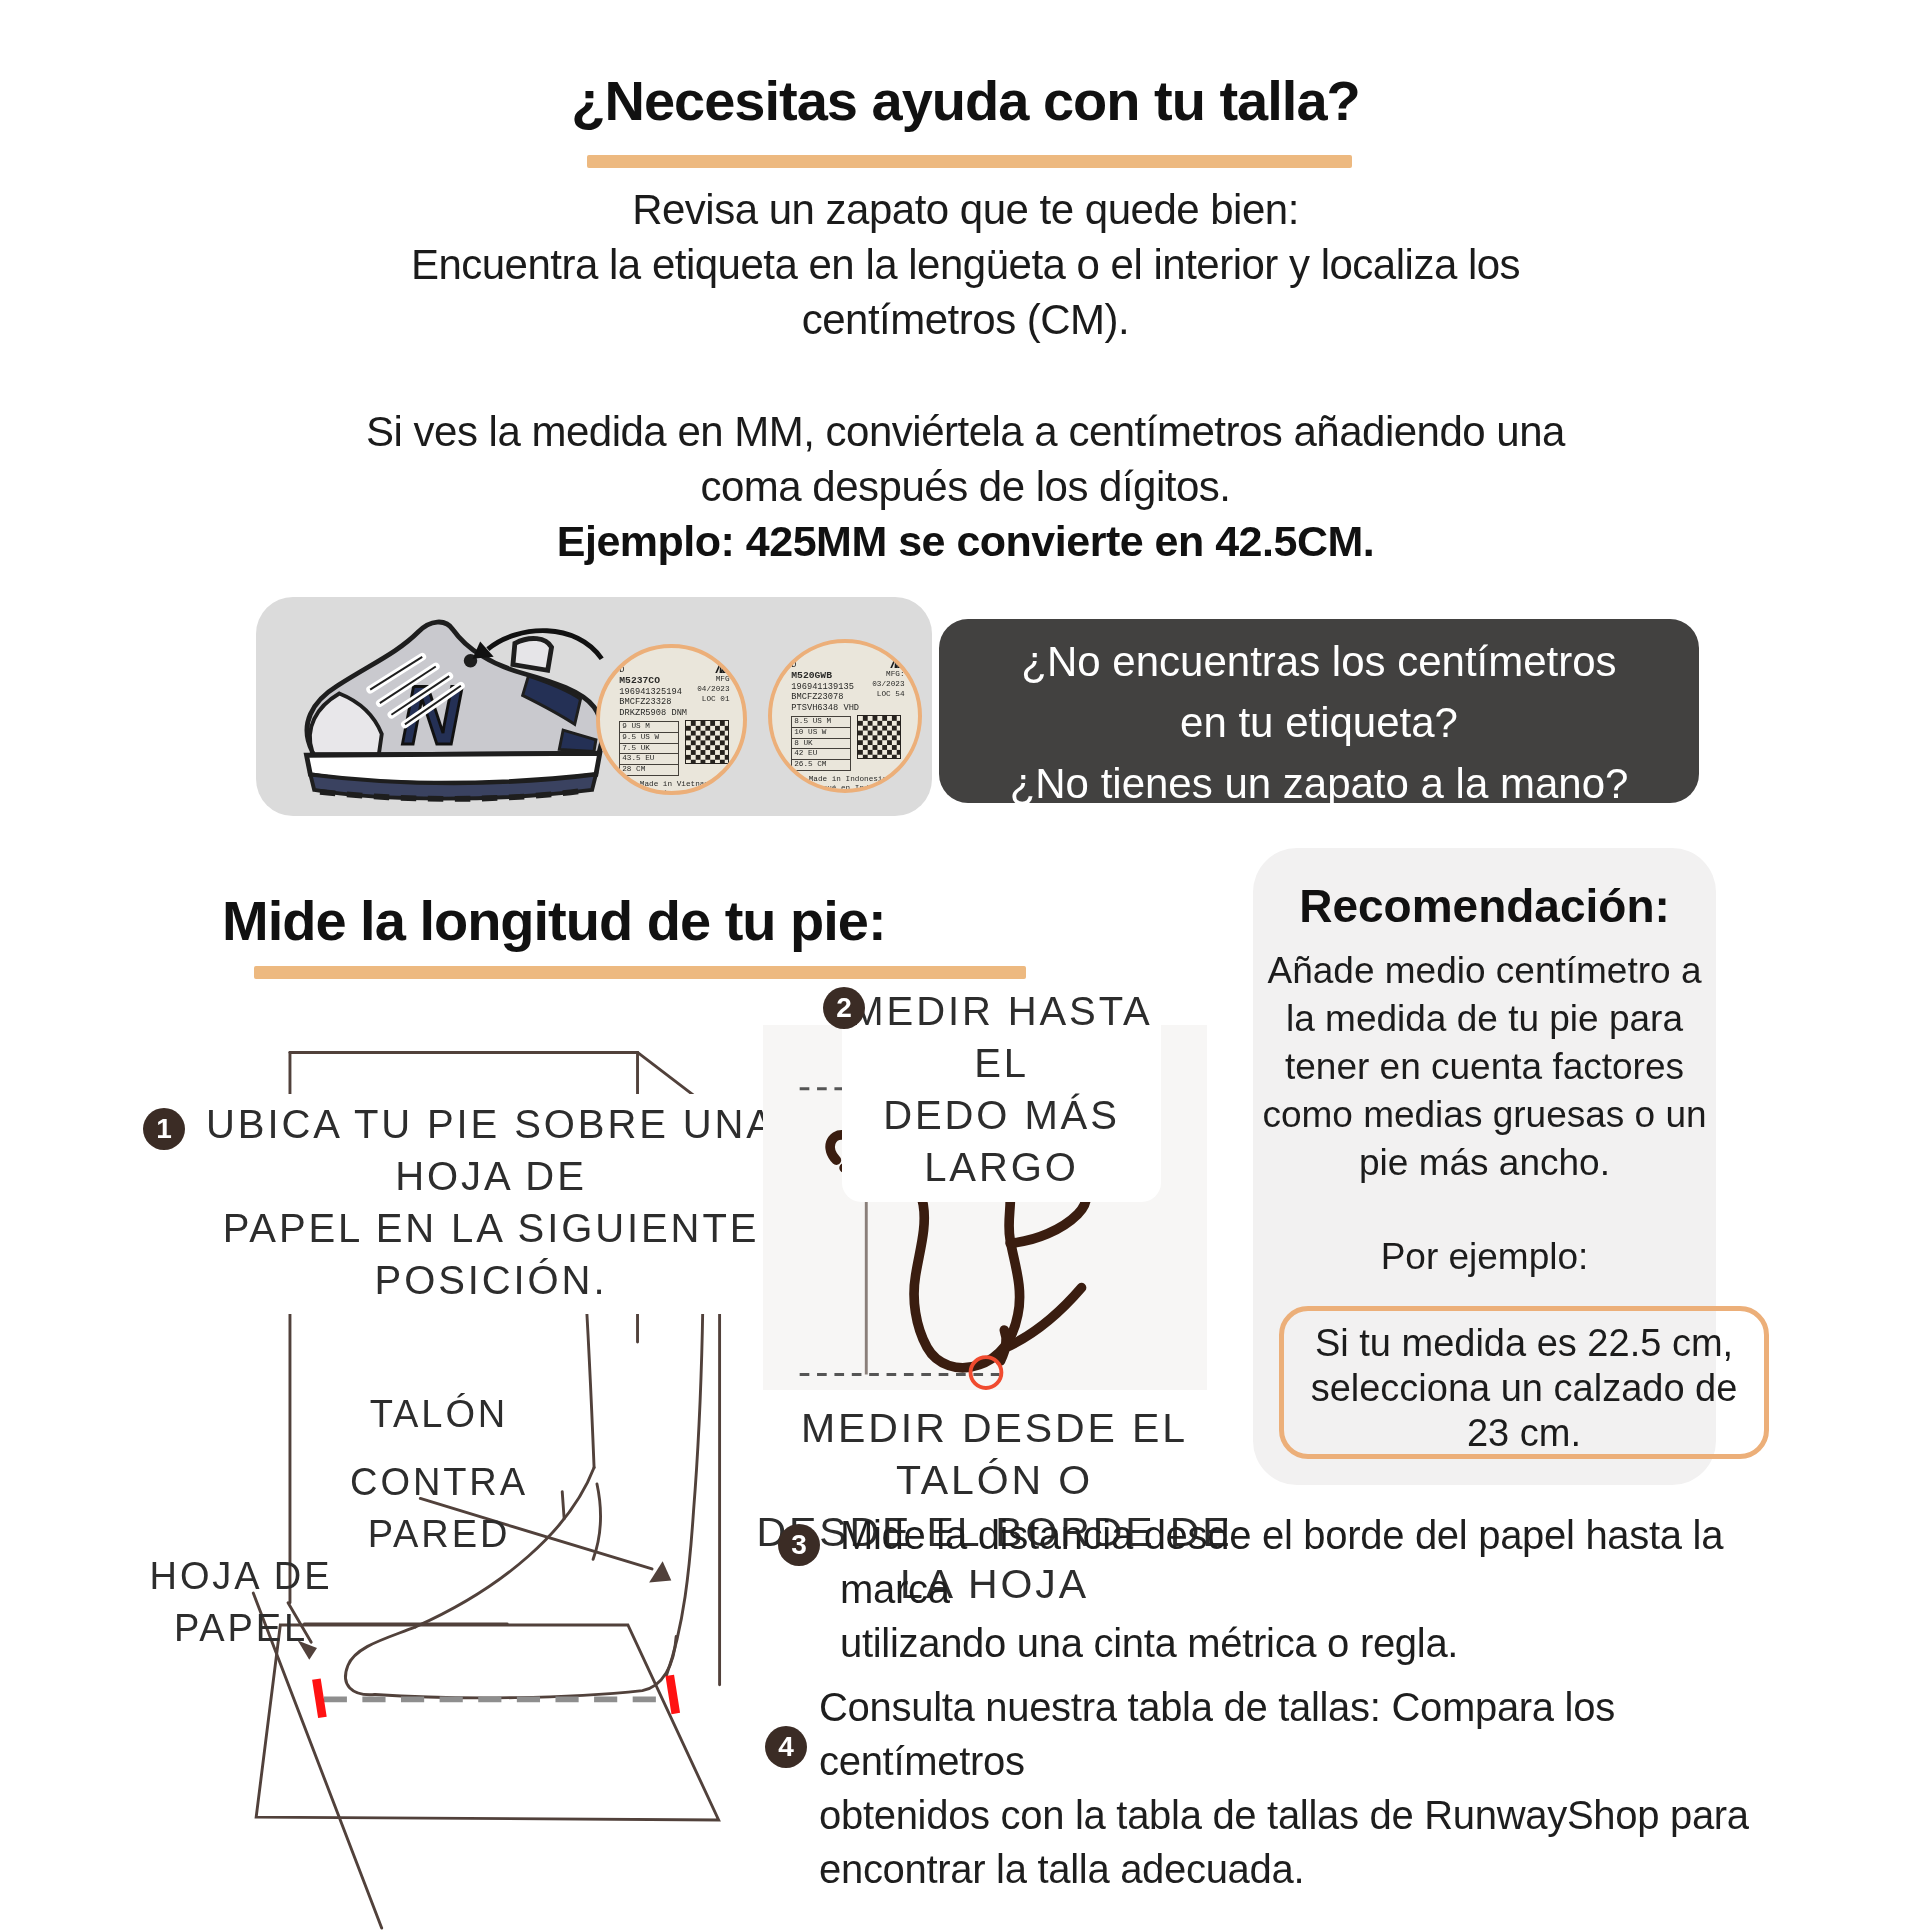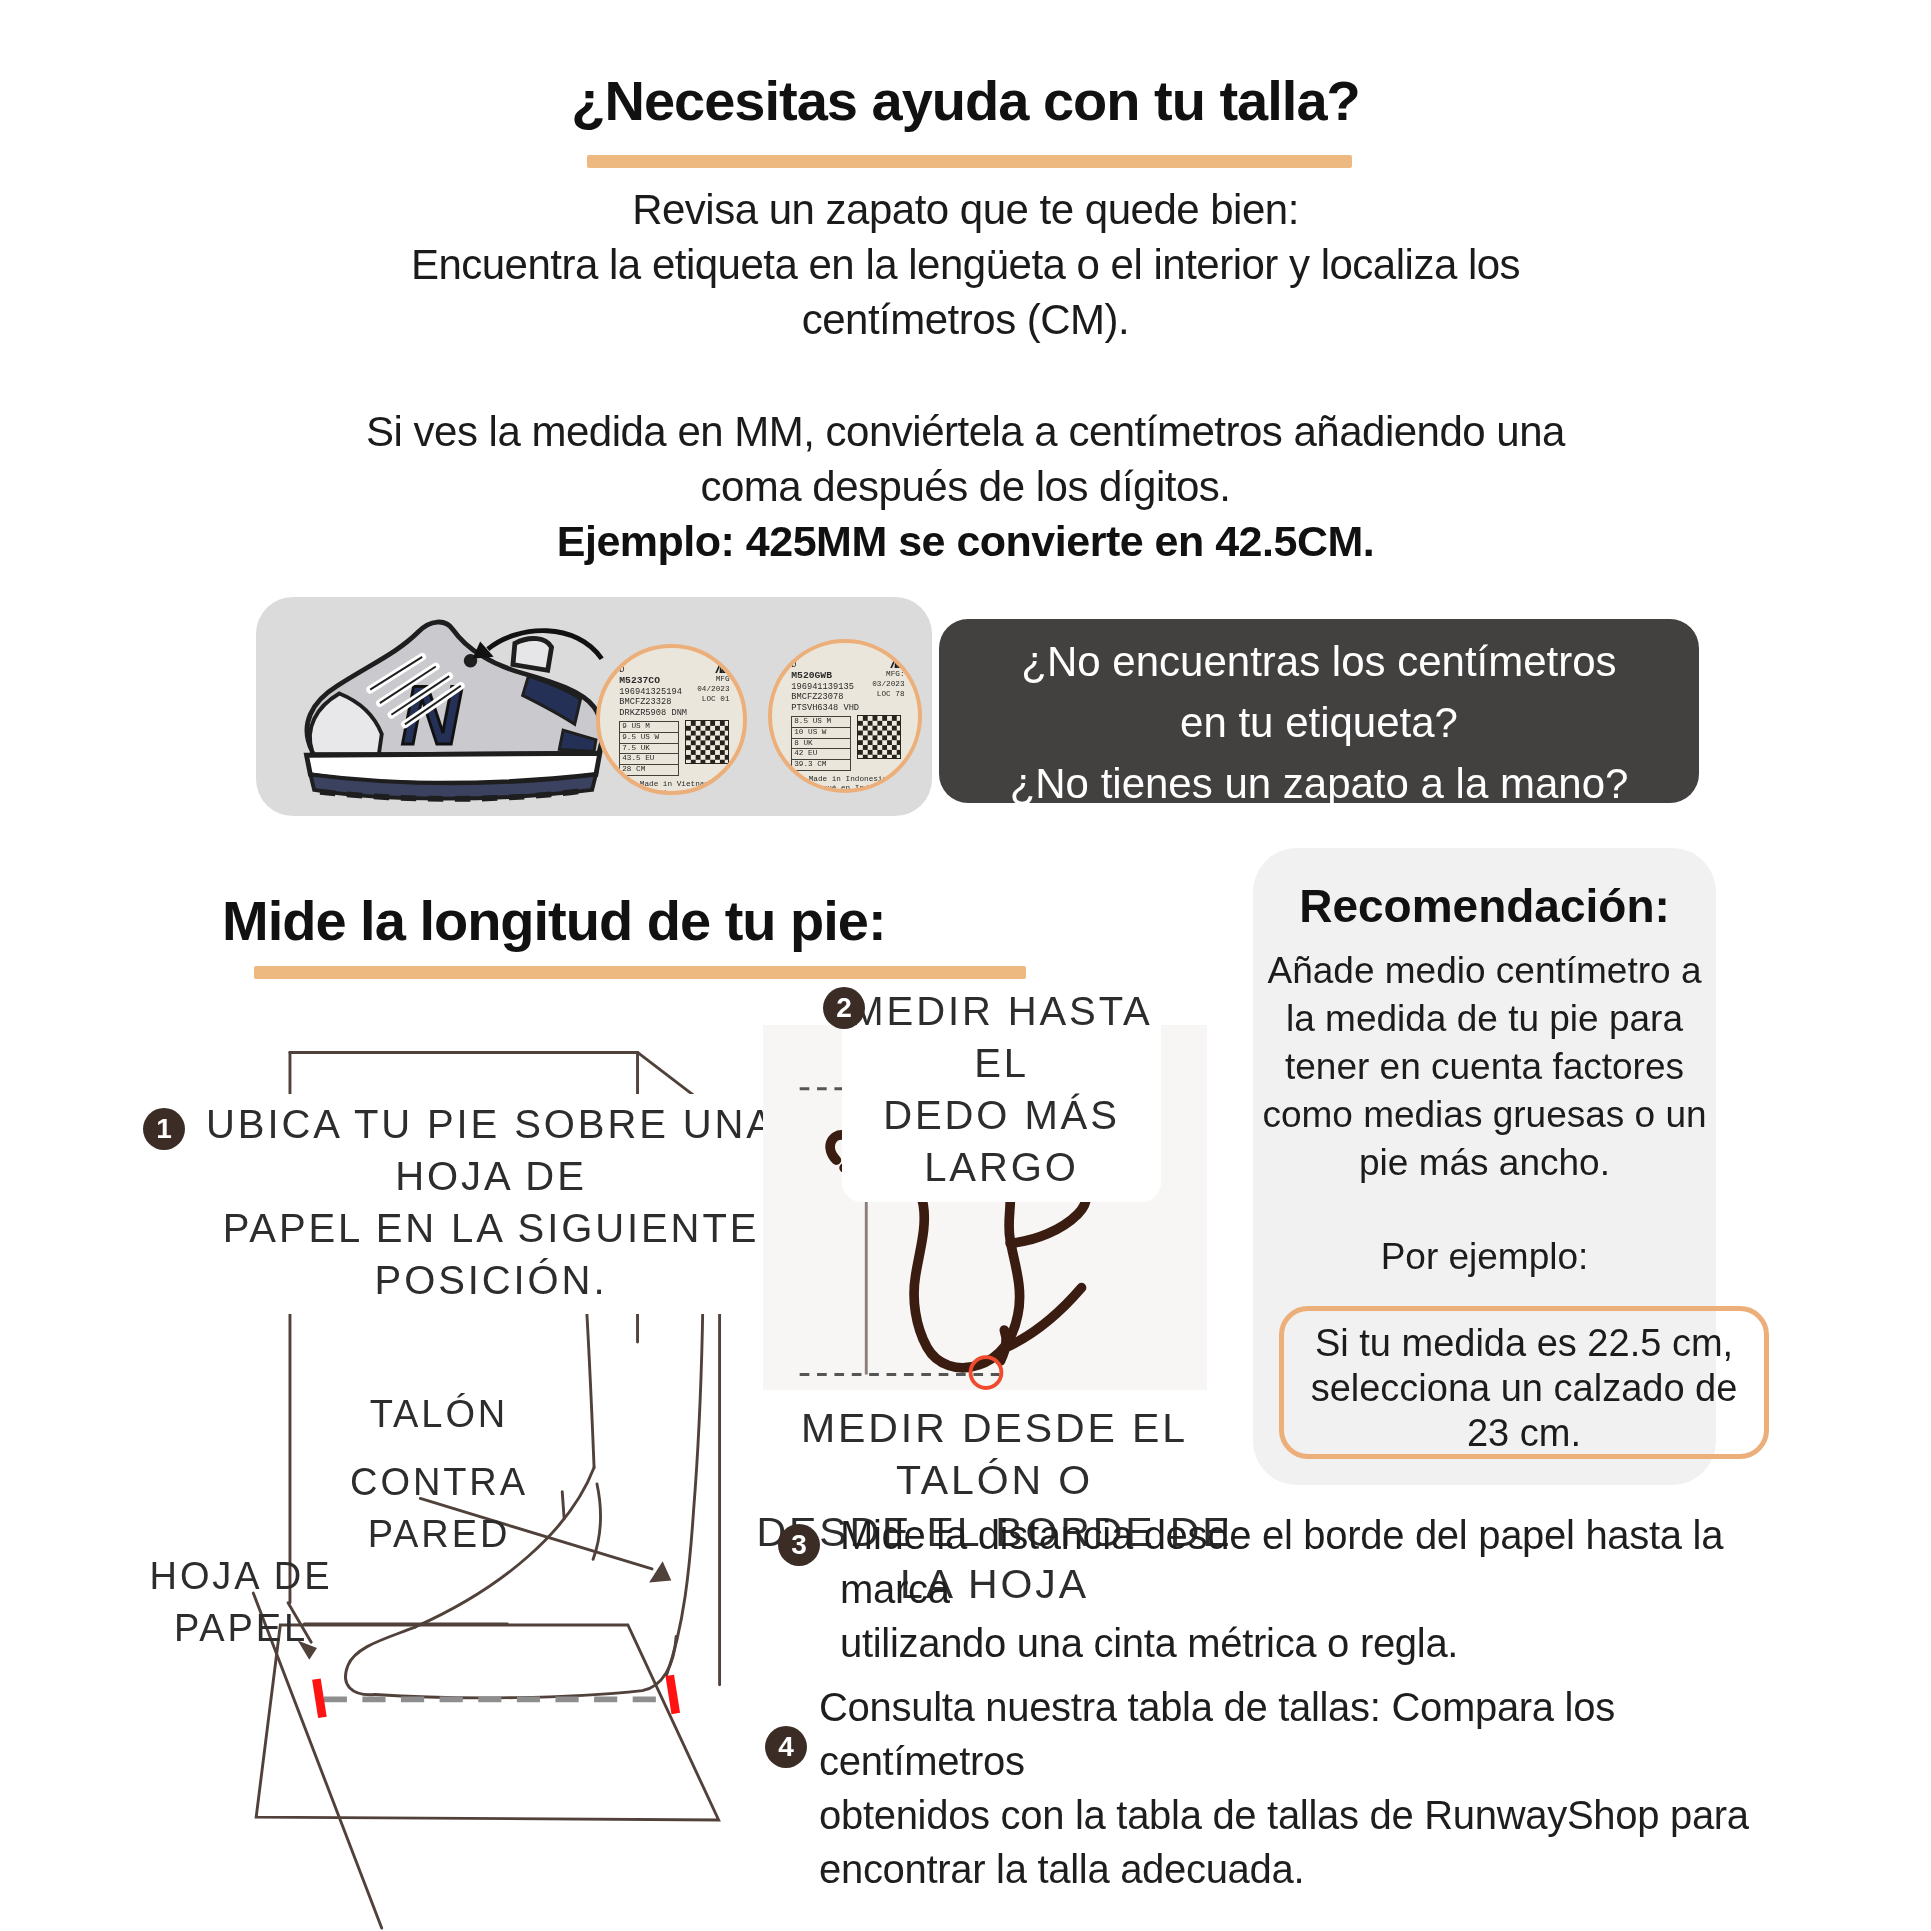--- a/index.html
+++ b/index.html
@@ -149,30 +149,30 @@
       <div class="lbl-left">
         <div>D</div>
         <div class="lbl-model">M520GWB</div>
         <div>196941139135</div>
         <div>BMCFZ23078</div>
         <div>PTSVH6348 VHD</div>
       </div>
       <div class="lbl-right">
         <div class="nb-logo">NB</div>
         <div>MFG: 03/2023</div>
-        <div>LOC 78</div>
+        <div>LOC 54</div>
       </div>
     </div>
     <div class="lbl-mid">
       <div class="lbl-table">
         <div class="lbl-row">8.5  US M</div>
         <div class="lbl-row">10   US W</div>
         <div class="lbl-row">8    UK</div>
         <div class="lbl-row">42   EU</div>
-        <div class="lbl-row">39.3 CM</div>
+        <div class="lbl-row">26.5 CM</div>
       </div>
       <div class="qr"></div>
     </div>
     <div class="lbl-foot">
       <div>Made in Indonesia</div>
       <div>Fabriqué en Indonésie</div>
     </div>
   </div>
 
   <div class="abs dark-box center" style="left:939px;top:619px;width:760px;height:184px;padding-top:11.6px;box-sizing:border-box;">

